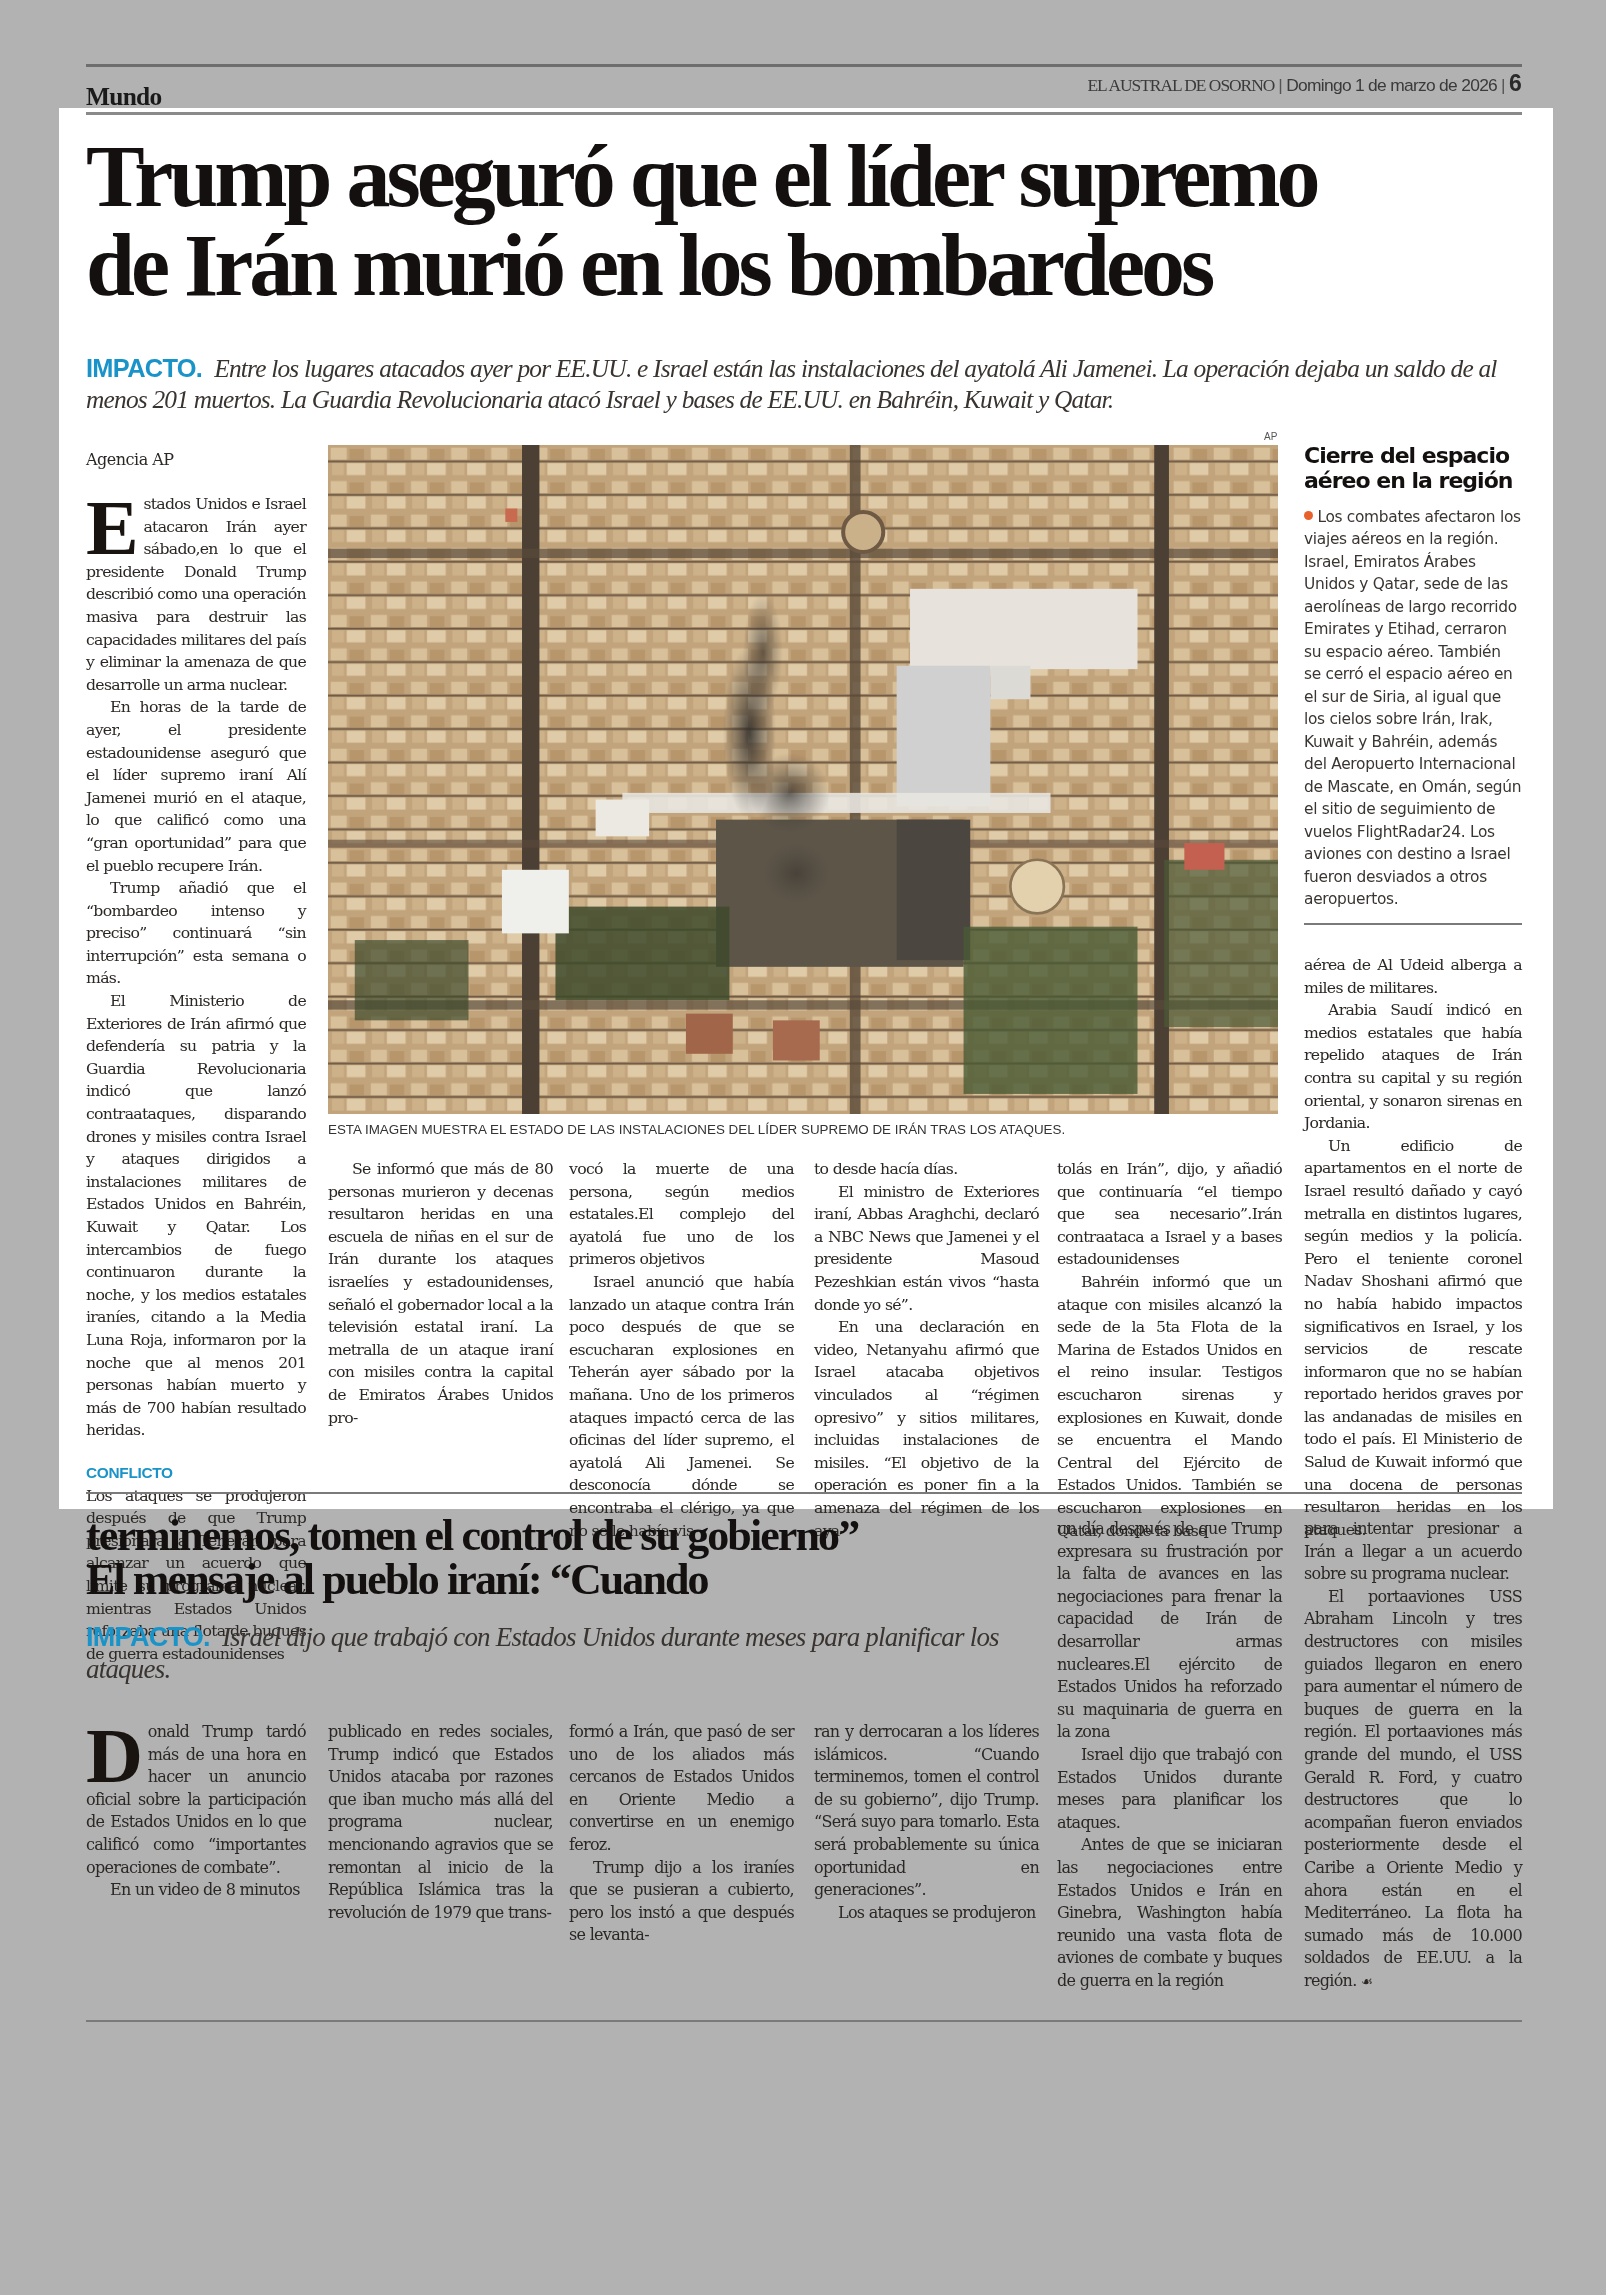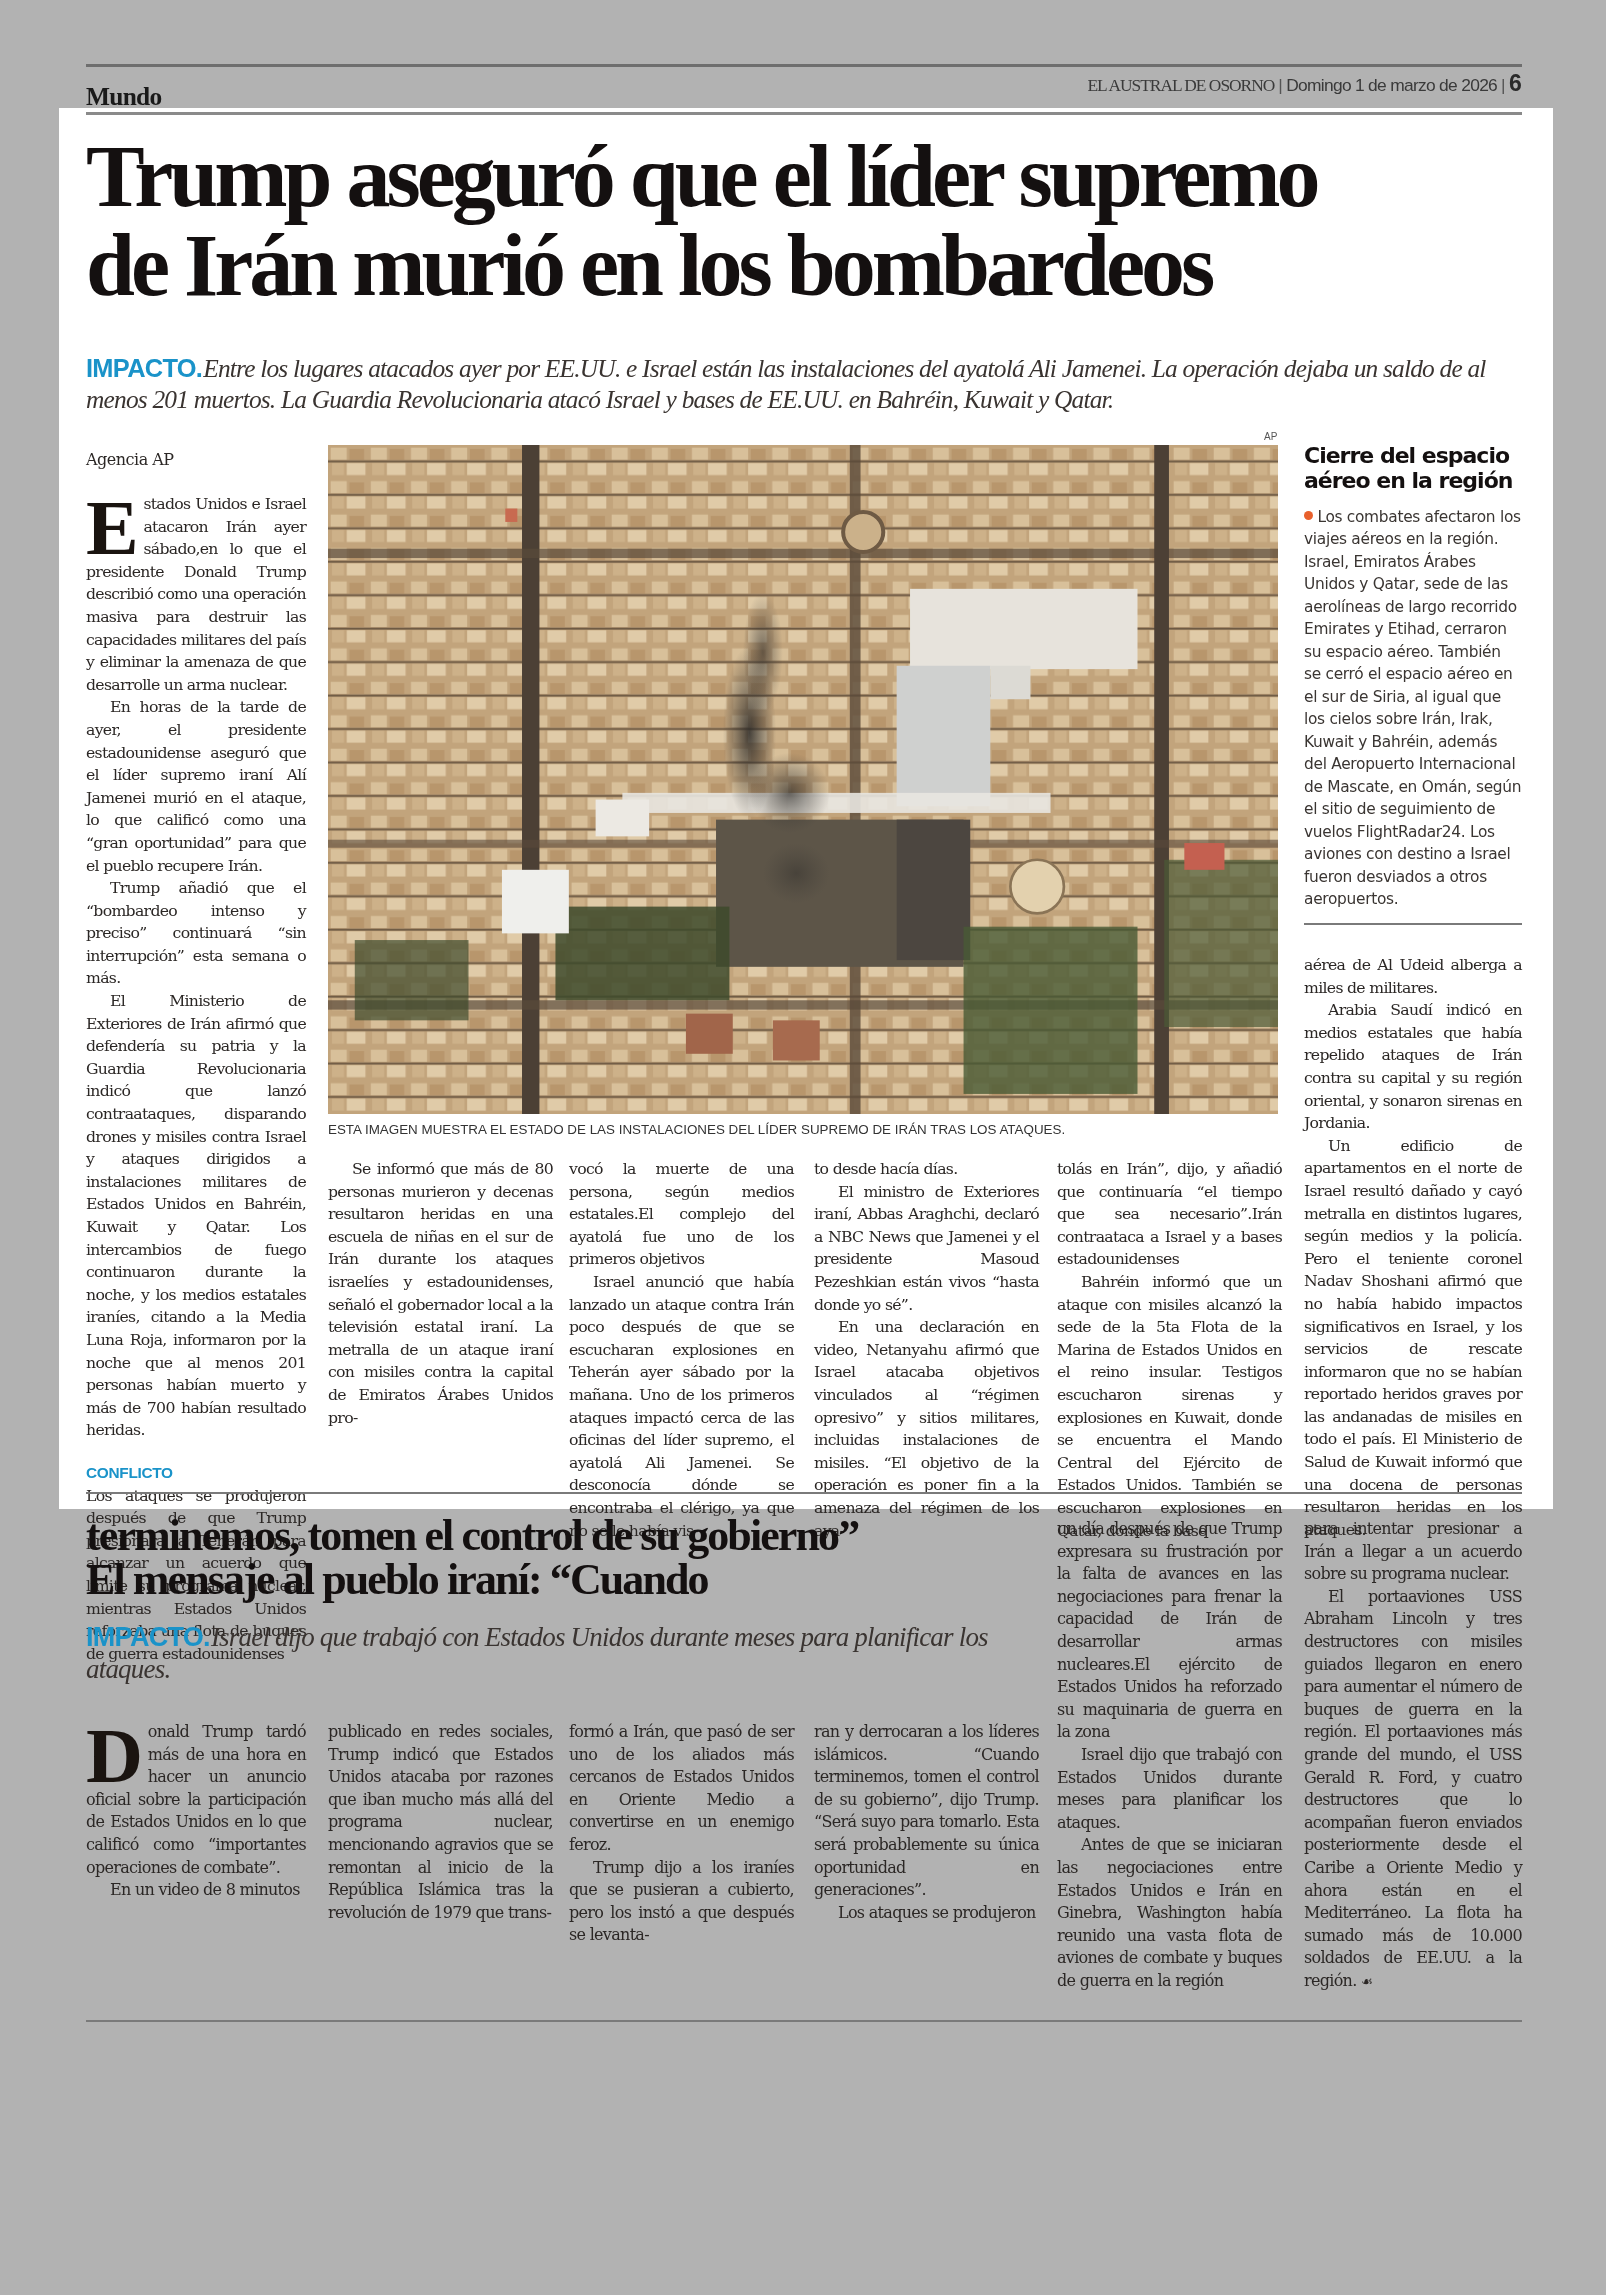--- a/index.html
+++ b/index.html
@@ -17,21 +17,21 @@
   .masthead .sep { color:#555; }
 
   .card { left:59px; top:108px; width:1494px; height:1401px; background:#ffffff; }
 
   .headline { font-family:"Liberation Serif", serif; font-weight:bold; color:#141010; letter-spacing:-4px; line-height:1; }
   .h1 { left:86px; top:133px; font-size:88px; width:1439px; }
   .h1 span { display:block; height:89px; }
 
   .deck { font-family:"Liberation Serif", serif; font-style:italic; color:#3a3431; letter-spacing:-0.8px; }
   .deck1 { left:86px; top:353px; width:1439px; font-size:25.4px; line-height:31px; }
-  .kicker { font-family:"Liberation Sans", sans-serif; font-style:normal; font-weight:bold; color:#1a93c9; letter-spacing:-0.7px; margin-right:1px; }
+  .kicker { font-family:"Liberation Sans", sans-serif; font-style:normal; font-weight:bold; color:#1a93c9; letter-spacing:-0.7px; margin-right:12px; }
 
   .credit-ap { font-family:"Liberation Sans", sans-serif; font-size:10px; color:#555; }
 
   .body { font-family:"DejaVu Serif", serif; font-size:15.7px; line-height:22.6px; color:#2b2725; text-align:justify; hyphens:auto; letter-spacing:-0.7px; }
   .body p { text-indent:24px; }
   .body p.noi { text-indent:0; }
   .byline { font-family:"DejaVu Serif", serif; font-size:16px; color:#2b2725; letter-spacing:-0.5px; }
 
   .dropcap { float:left; font-family:"Liberation Serif", serif; font-weight:bold; font-size:79px; line-height:64px; margin:2.7px 5.4px -2.7px 0; color:#1a1410; }
 

